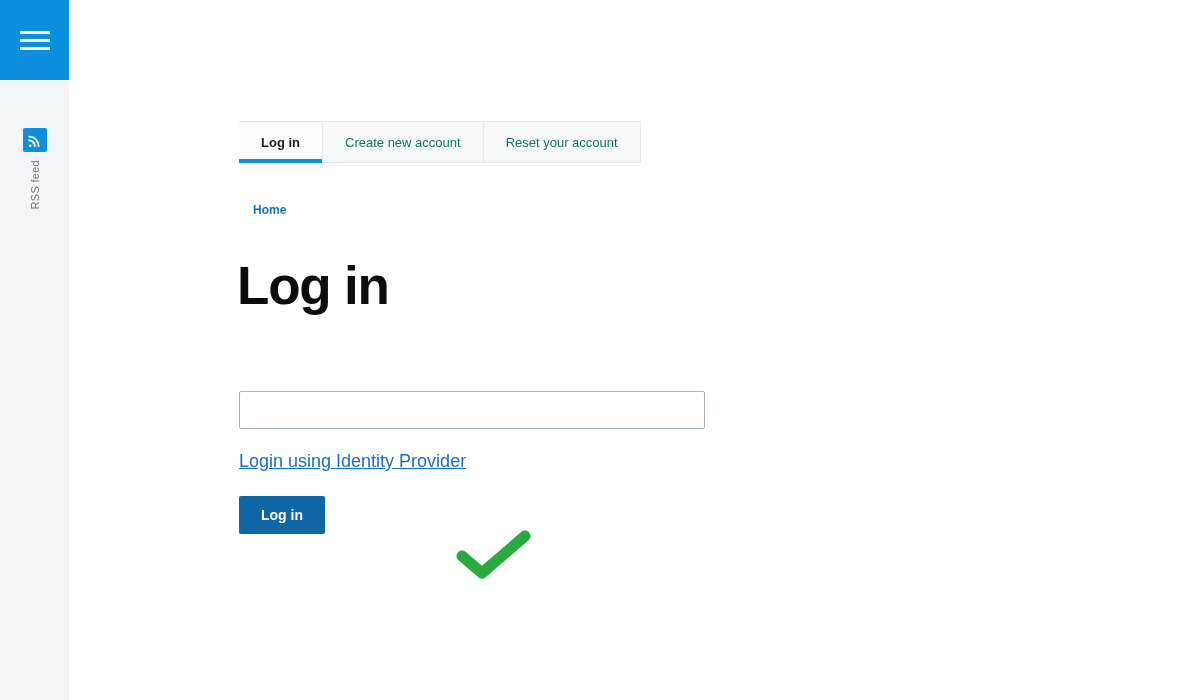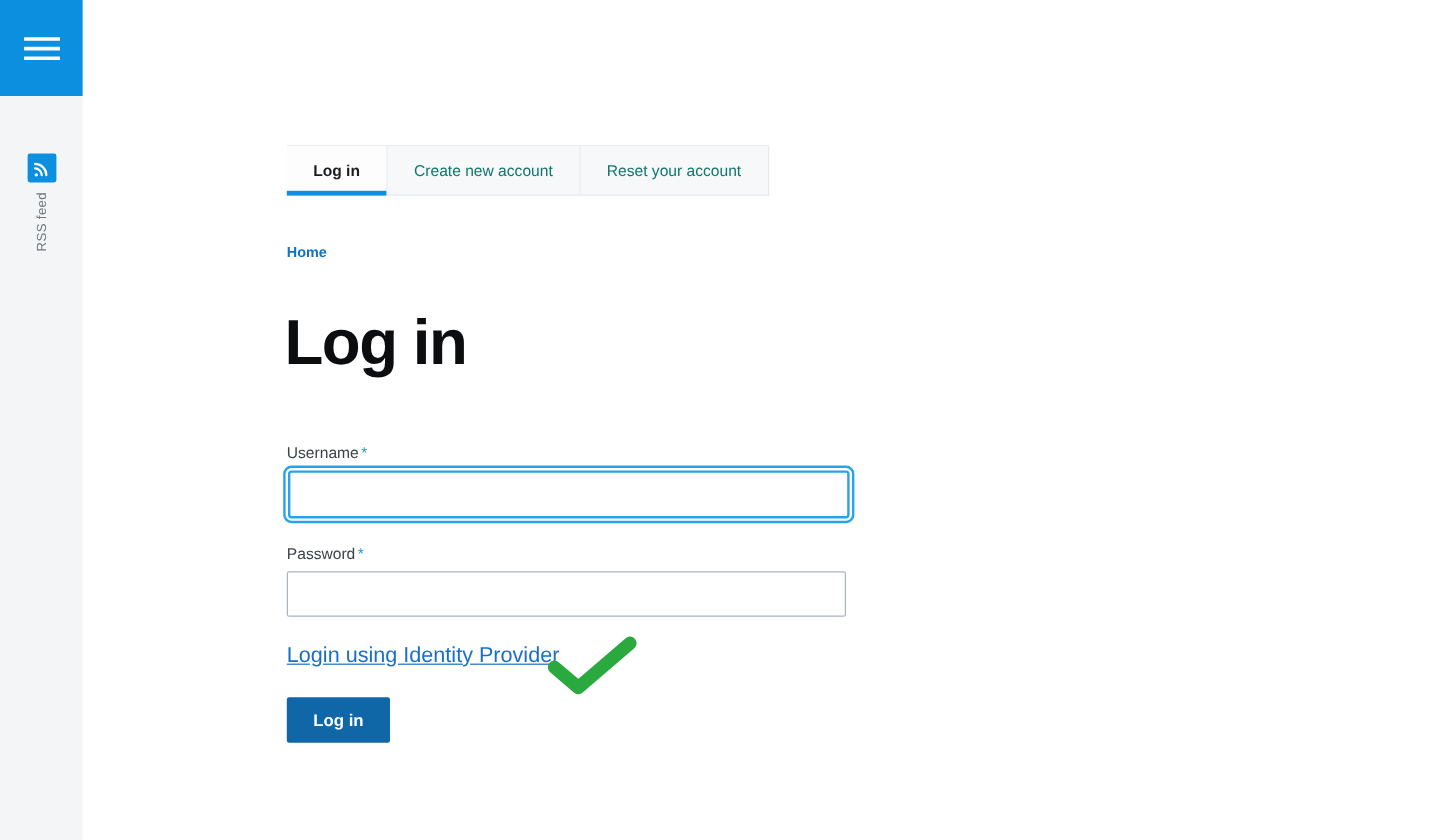--- a/index.html
+++ b/index.html
@@ -126,21 +126,21 @@
     left: 0;
     right: 0;
     bottom: 0;
     height: 4px;
     background: #0d8fe0;
   }
 
   
   .breadcrumb {
     position: absolute;
-    left: 170px;
+    left: 184px;
     top: 203px;
     font-size: 12px;
     font-weight: bold;
     color: #0e74c4;
     text-decoration: none;
     cursor: pointer;
     text-align: right;
   }
 
   
@@ -274,33 +274,24 @@
       <span>Reset your account</span>
     </div>
   </div>
 
   <a class="breadcrumb" href="#">Home</a>
 
   <h1 class="page-title">Log in</h1>
 
   <form class="login-form">
 
+
+    <div class="spacer-1"></div>
+
     <div class="form-item">
-      <label class="field-label">
-        <span>Username</span><span class="required-mark">*</span>
-      </label>
-      <input class="text-input focused" type="text" autofocus="" placeholder="" style="">
-    </div>
-
-    <div class="spacer-1"></div>
-
-    <div class="form-item">
-      <label class="field-label">
-        <span>Password</span><span class="required-mark">*</span>
-      </label>
       <input class="text-input" type="password" placeholder="" style="">
     </div>
 
     <div class="spacer-2"></div>
 
     <a class="idp-link" href="#">Login using Identity Provider</a>
 
     <div class="submit-row">
       <button type="submit" class="submit-button">Log in</button>
     </div>

